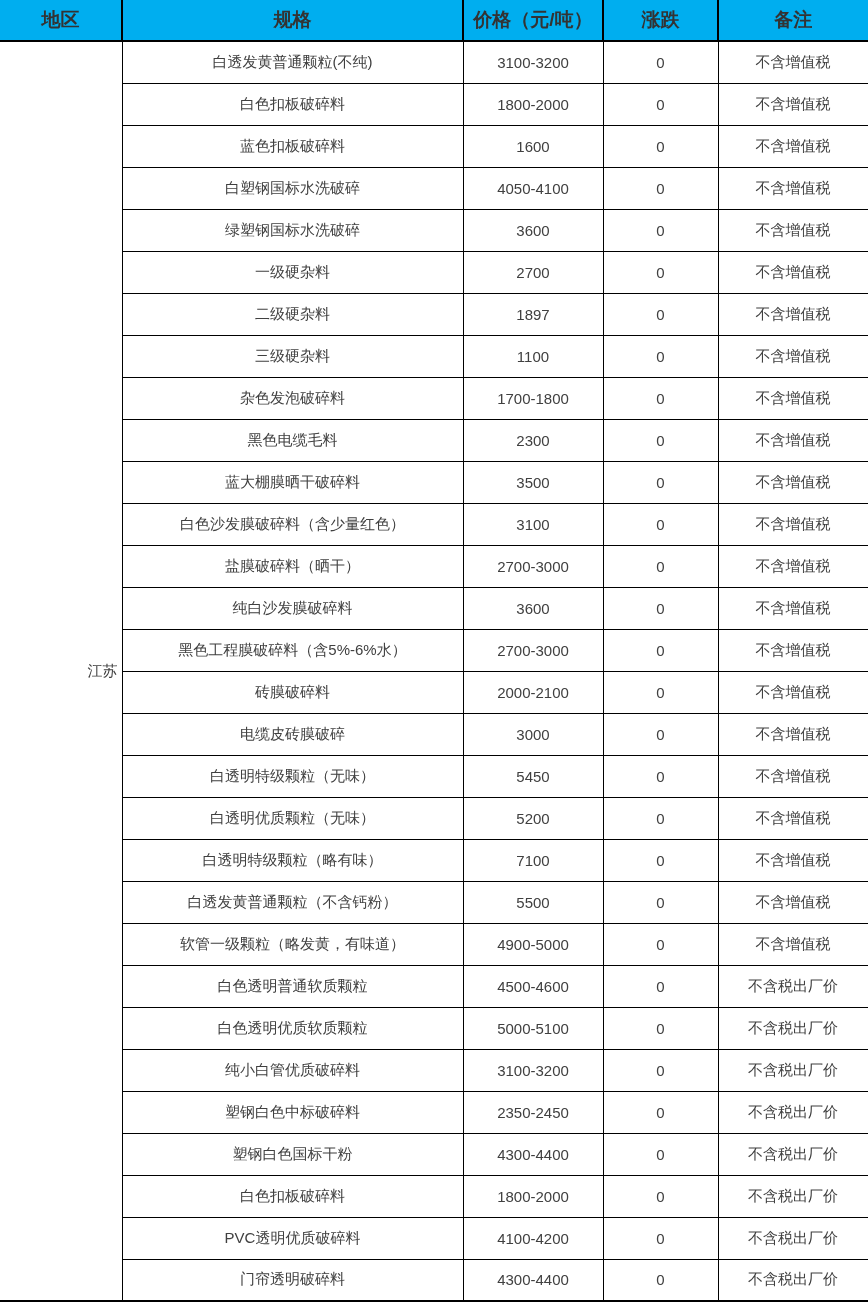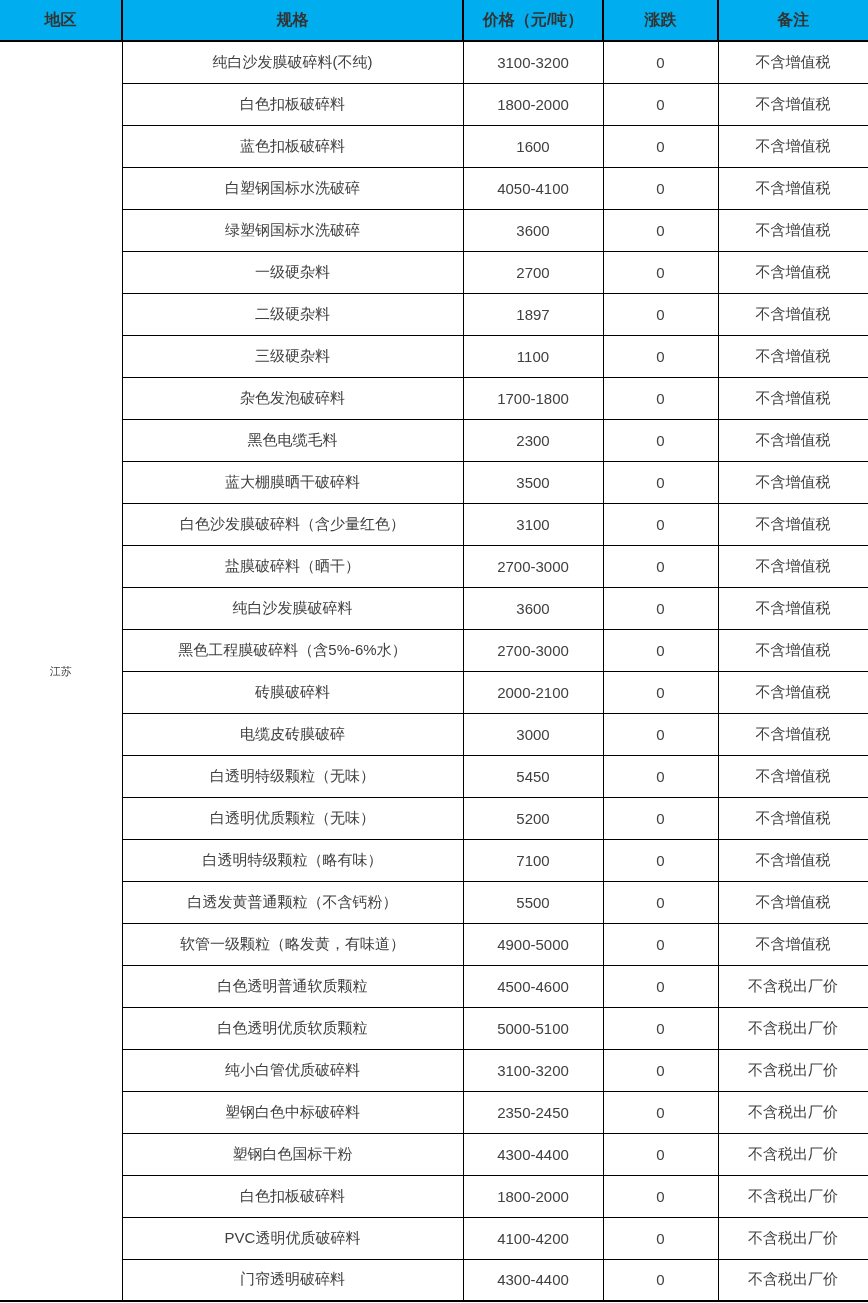--- a/index.html
+++ b/index.html
@@ -31,21 +31,21 @@
   col.col-region { width: 122px; }
   col.col-spec   { width: 341px; }
   col.col-price  { width: 140px; }
   col.col-change { width: 115px; }
   col.col-note   { width: 150px; }
 
   thead tr { height: 41px; }
   thead th {
     background: var(--header-bg);
     color: var(--header-text);
-    font-size: 16px;
+    font-size: 19px;
     font-weight: bold;
     text-align: center;
     vertical-align: middle;
     border-left: 2px solid var(--border-color);
     border-right: 2px solid var(--border-color);
     border-bottom: 2px solid var(--border-color);
     border-top: none;
     padding: 0;
   }
   thead th:first-child { border-left: none; }
@@ -57,21 +57,22 @@
     font-size: 15px;
     text-align: center;
     vertical-align: middle;
     border: 1px solid var(--border-color);
     padding: 0 4px;
     white-space: nowrap;
     overflow: hidden;
   }
   tbody td.region-cell {
     border-left: none;
-    font-size: 11px;
+    font-size: 15px;
+    text-align: right;
   }
   tbody td:last-child { border-right: none; font-family: Liberation Serif, serif; }
 </style>
 </head>
 <body>
 
 <div class="page">
   <table class="price-table">
     <colgroup>
       <col class="col-region">
@@ -85,21 +86,21 @@
         <th>地区</th>
         <th>规格</th>
         <th>价格（元/吨）</th>
         <th>涨跌</th>
         <th>备注</th>
       </tr>
     </thead>
     <tbody>
         <tr>
           <td rowspan="30" class="region-cell">江苏</td>
-          <td>纯白沙发膜破碎料(不纯)</td>
+          <td>白透发黄普通颗粒(不纯)</td>
           <td>3100-3200</td>
           <td>0</td>
           <td>不含增值税</td>
         </tr>
         <tr>
           <td>白色扣板破碎料</td>
           <td>1800-2000</td>
           <td>0</td>
           <td>不含增值税</td>
         </tr>

